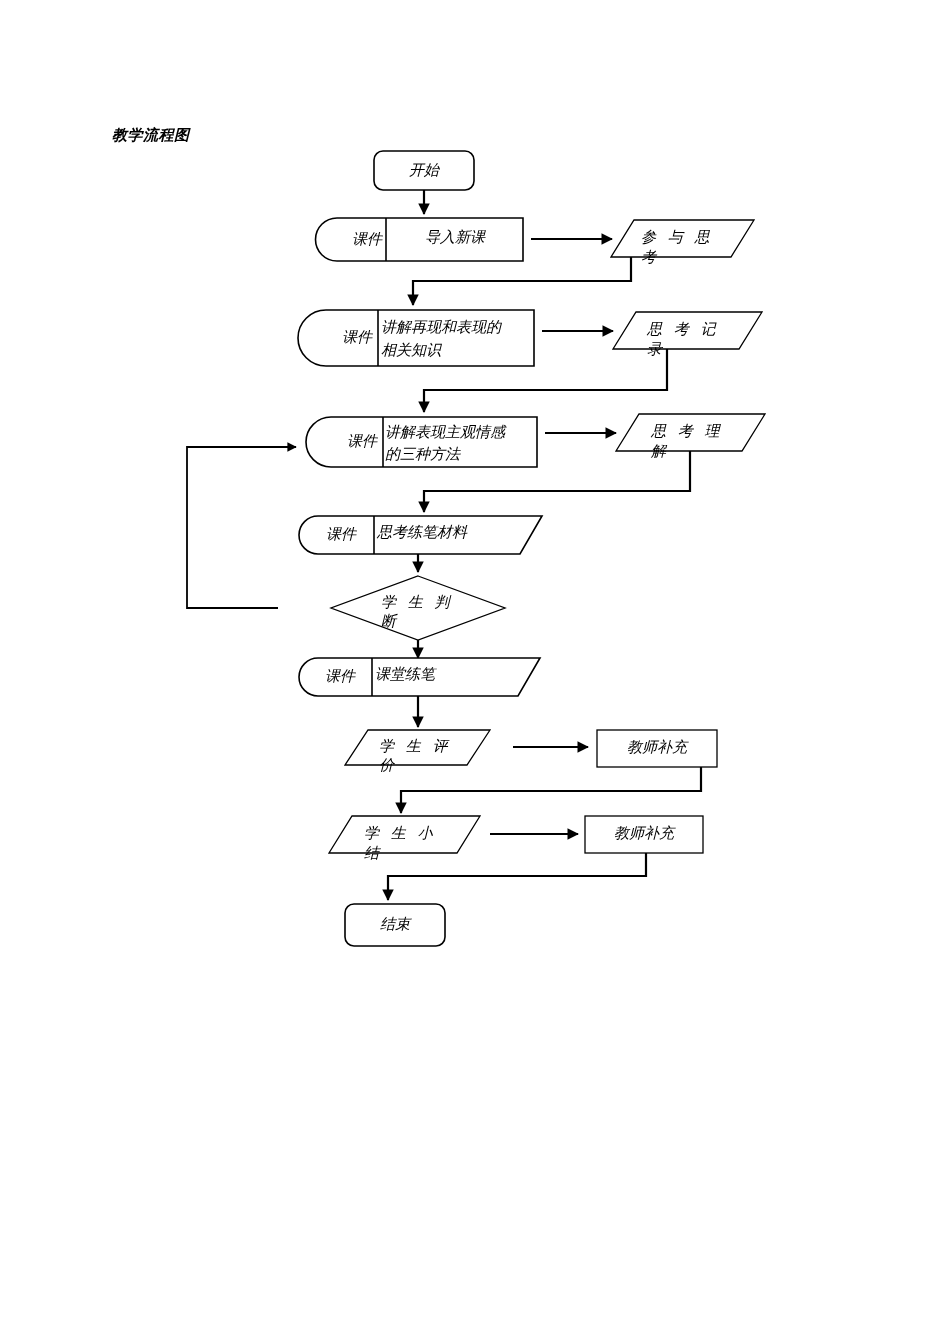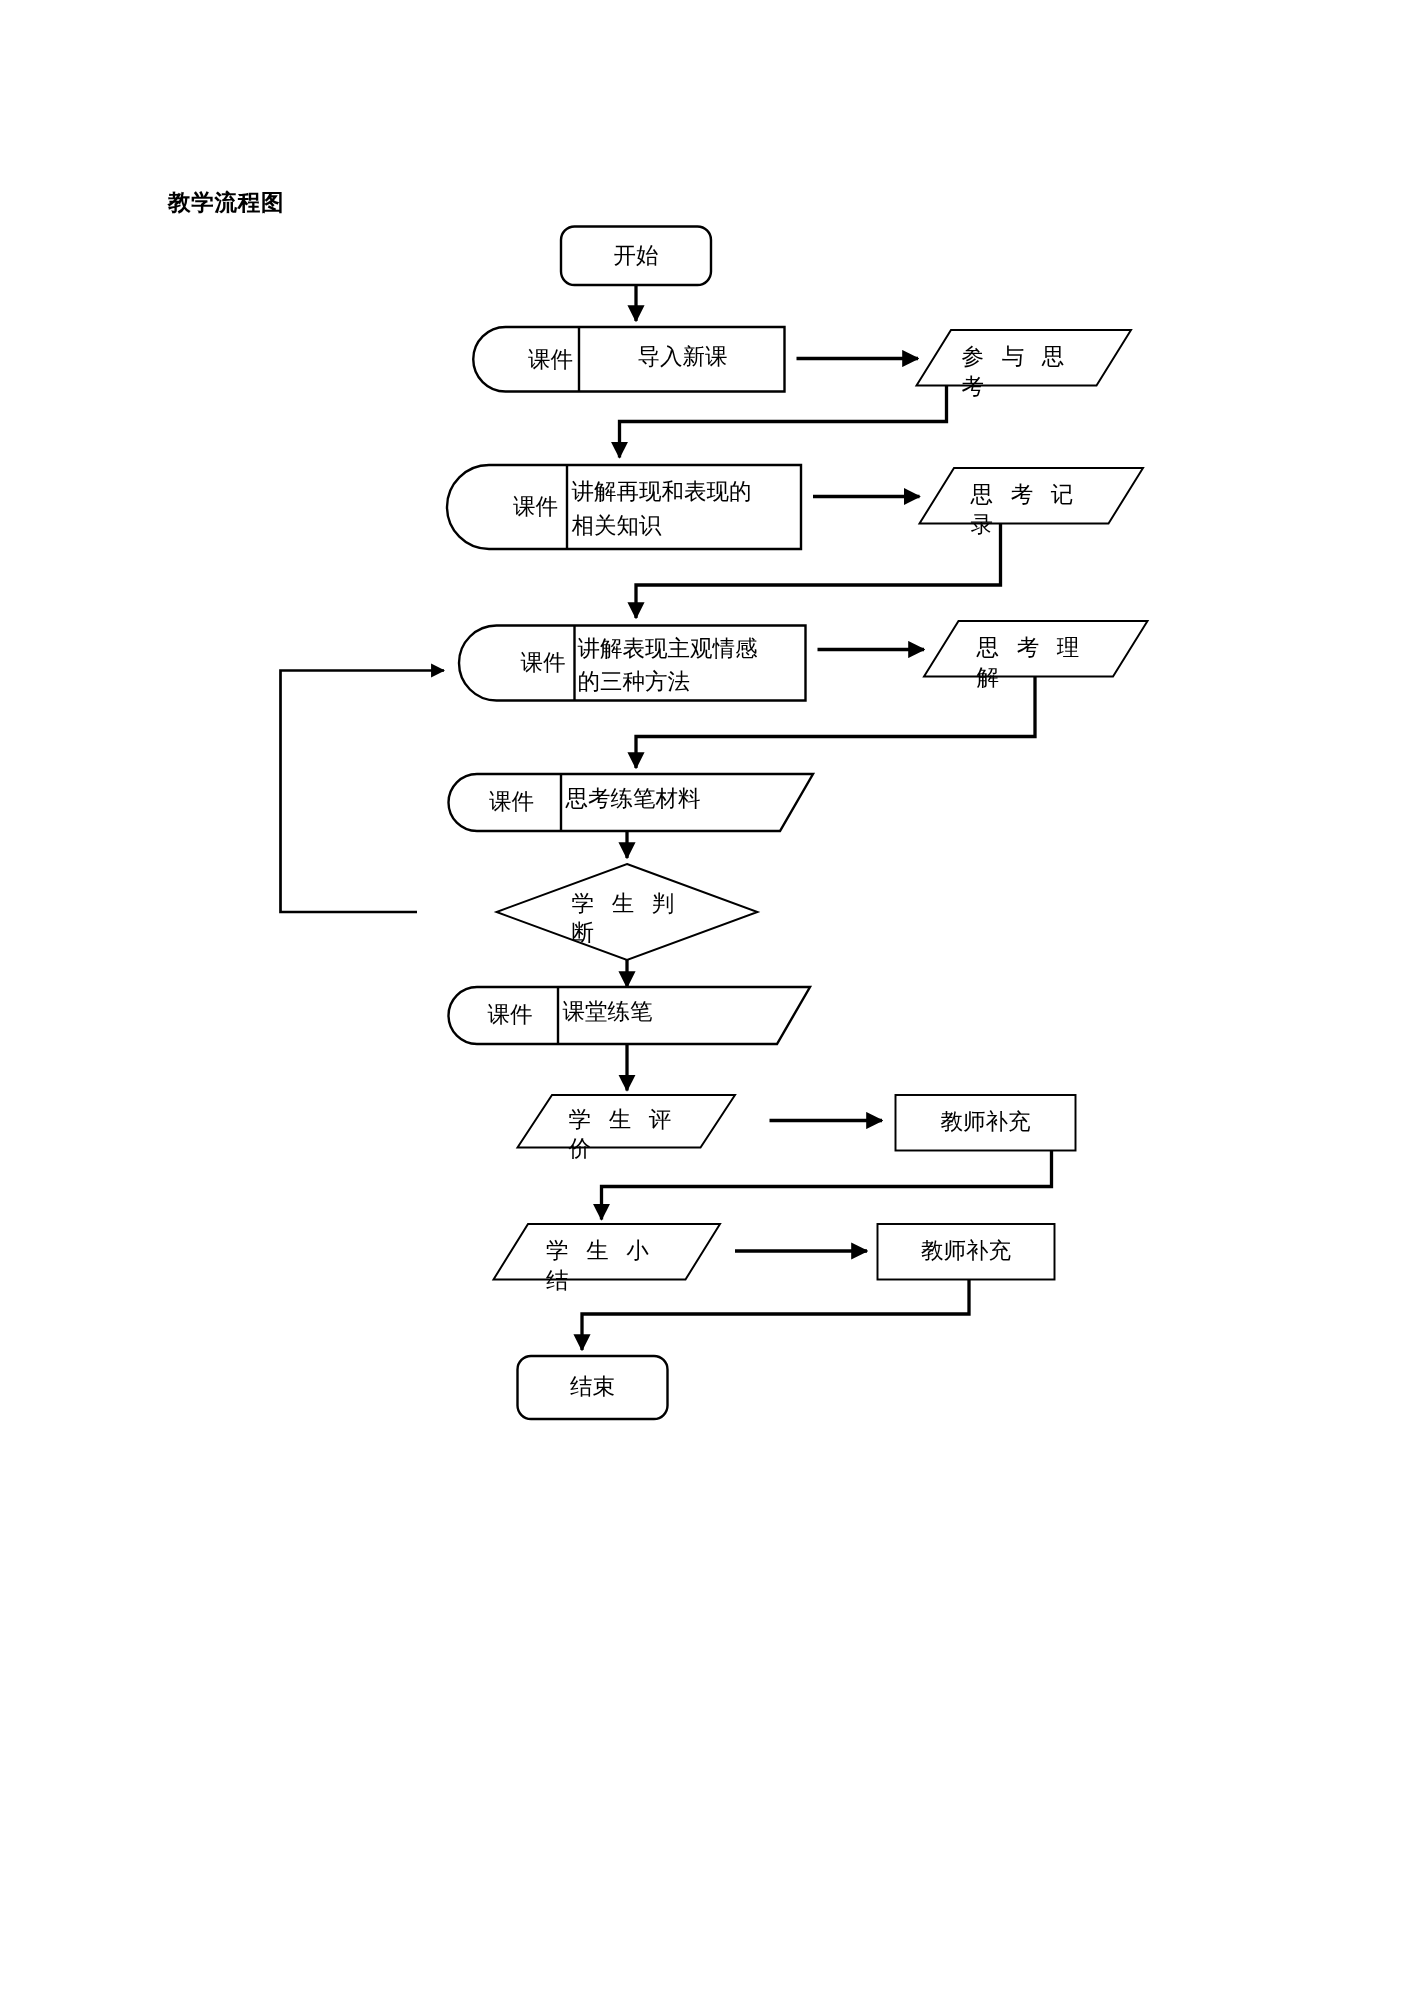--- a/index.html
+++ b/index.html
@@ -13,20 +13,21 @@
     font-family: "Liberation Serif", "DejaVu Serif", serif;
     color: #000000;
     position: relative;
     overflow: hidden;
   }
   #page {
     position: relative;
     width: 950px;
     height: 1344px;
     background: #ffffff;
+    font-style: italic;
   }
   #chart-title {
     position: absolute;
     left: 112px;
     top: 126px;
     font-family: "DejaVu Sans", "Liberation Sans", sans-serif;
     font-size: 15px;
     font-weight: bold;
     letter-spacing: 0.5px;
     white-space: nowrap;

